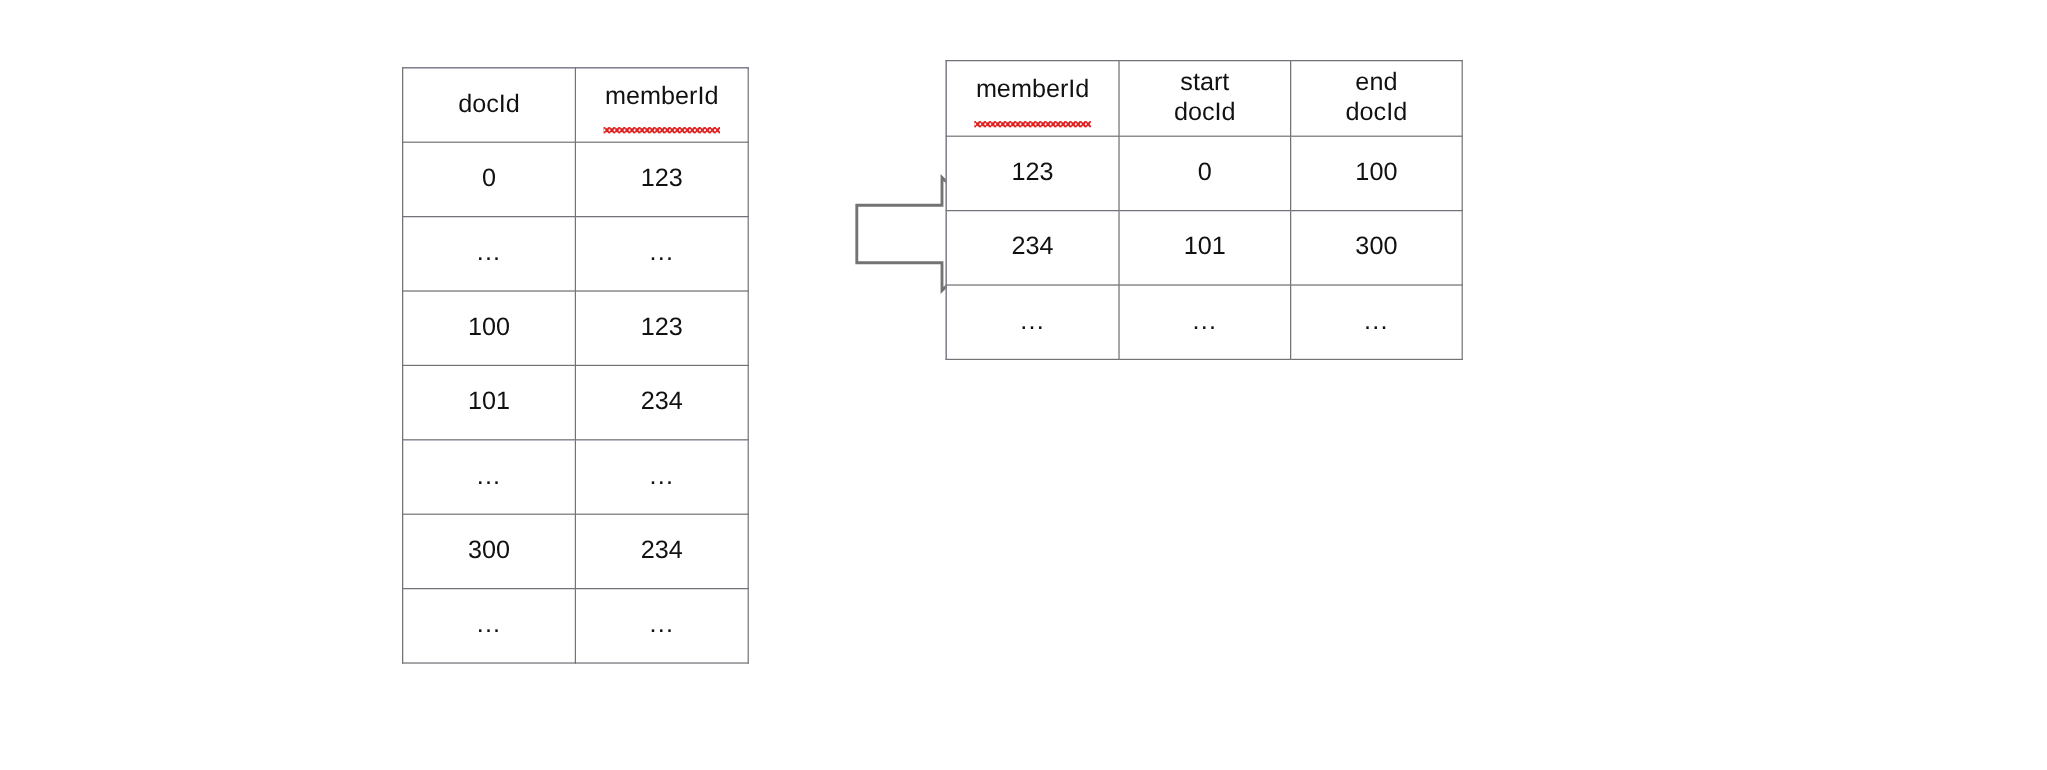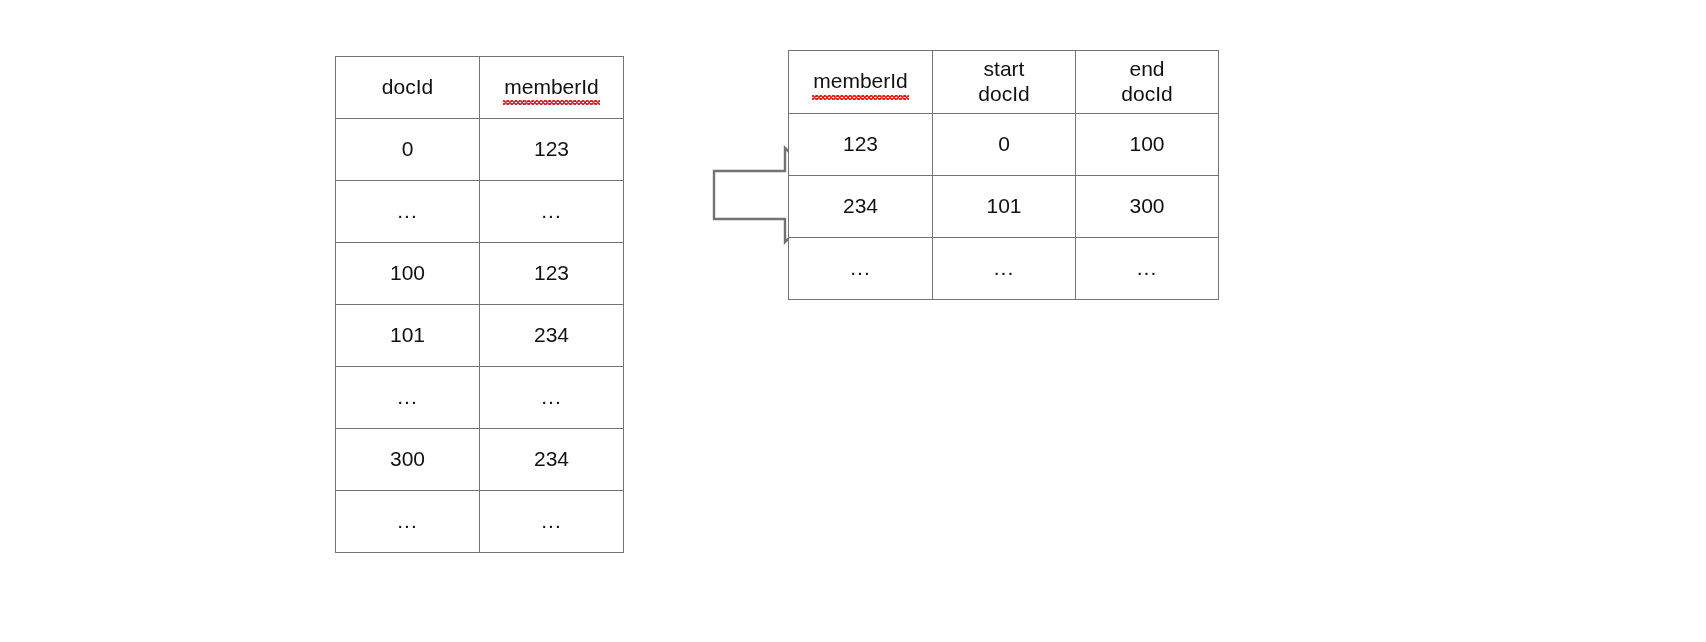--- a/index.html
+++ b/index.html
@@ -42,21 +42,21 @@
     display: inline-block;
     position: relative;
     line-height: 1.18;
     white-space: pre-line;
   }
 
   
   .spell {
     position: relative;
     display: inline-block;
-    padding-bottom: 1px;
+    padding-bottom: 13px;
   }
   .spell::after {
     content: "";
     position: absolute;
     left: -1px;
     right: -1px;
     bottom: -5px;
     height: 5px;
     background-image:
       repeating-linear-gradient(135deg,

